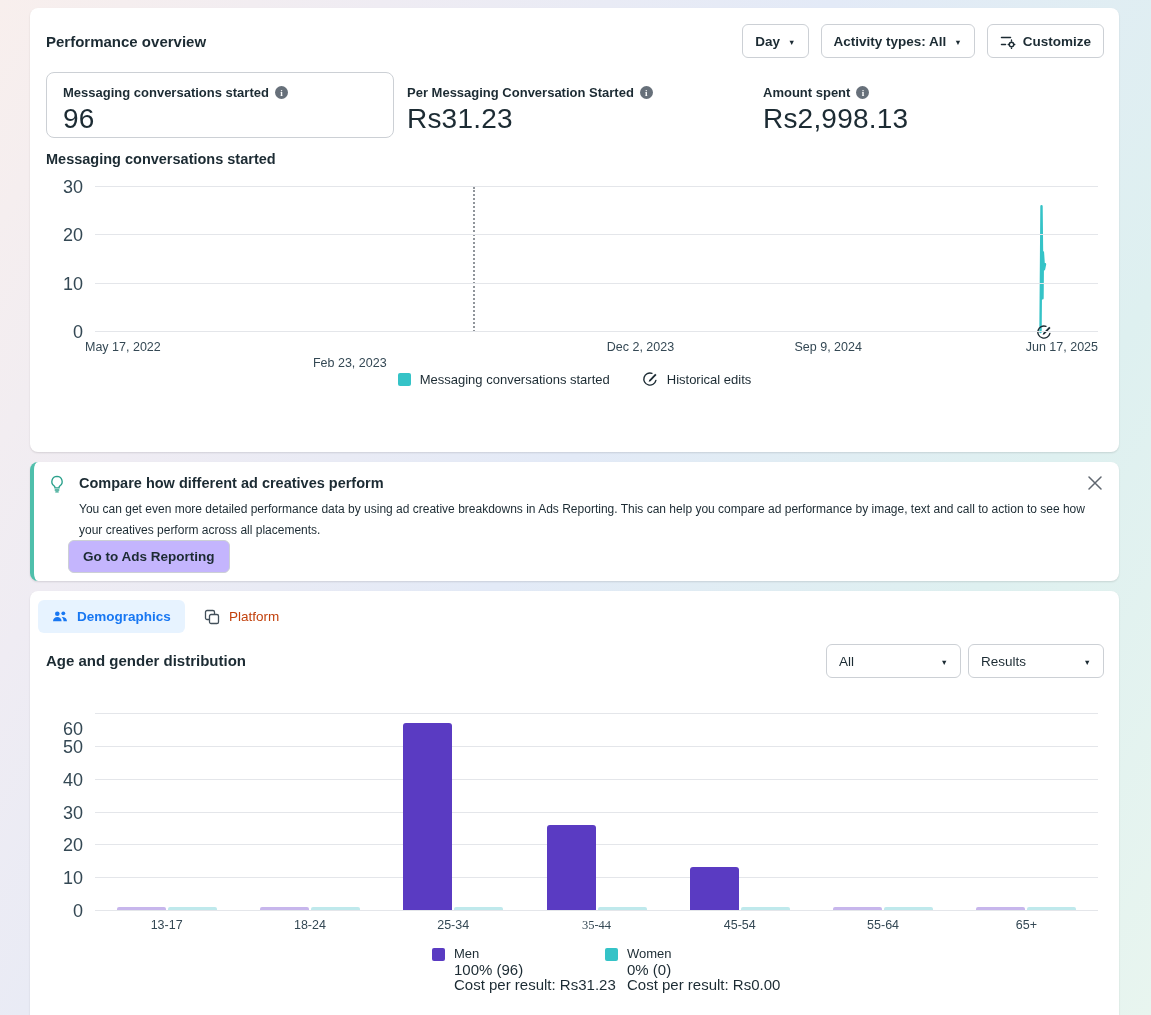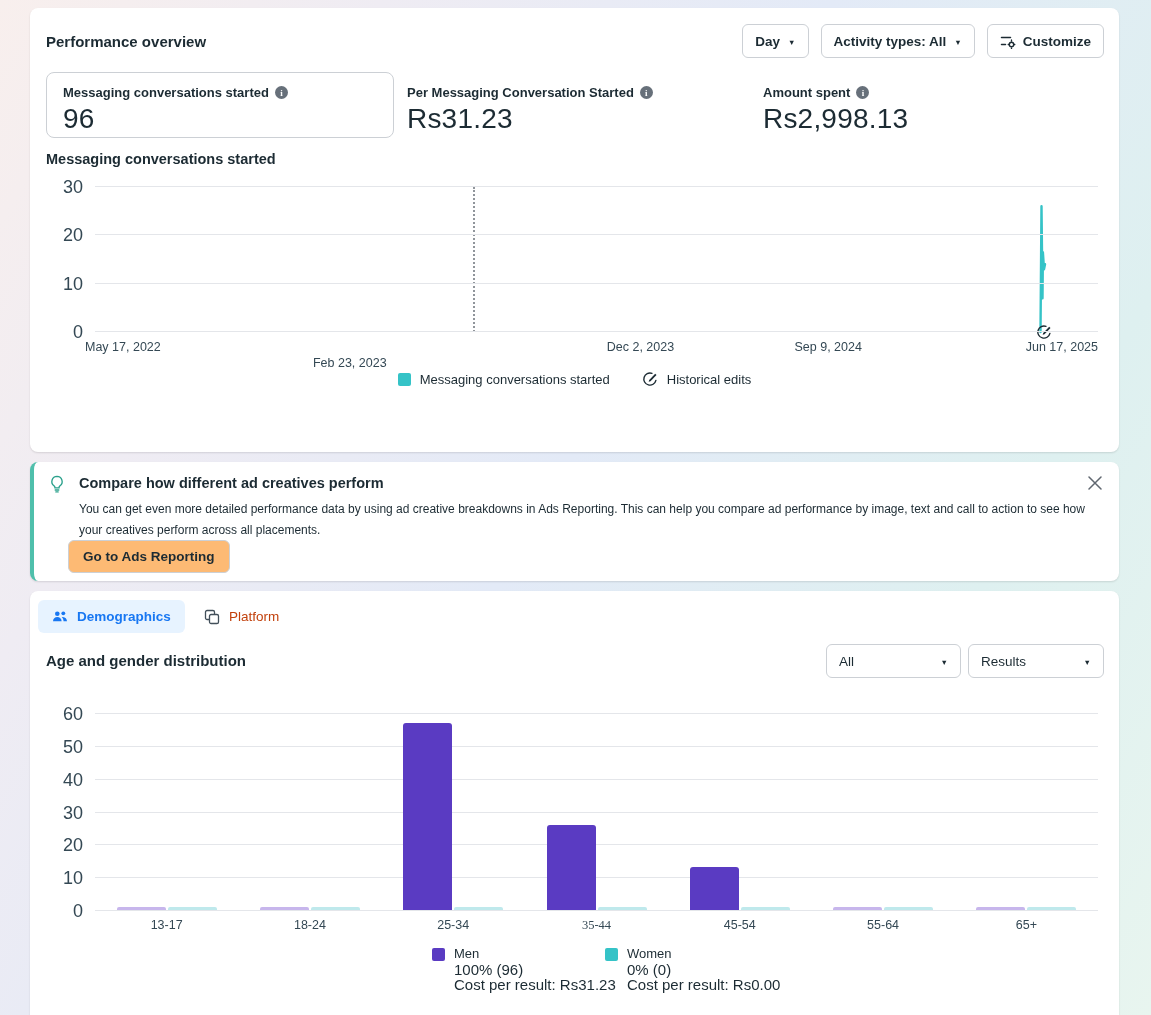--- a/index.html
+++ b/index.html
@@ -42,21 +42,21 @@
 
 .legend1{position:absolute;left:0;top:363px;width:100%;display:flex;justify-content:center;align-items:center;gap:32px;font-size:13px}
 .leg-item{display:flex;align-items:center;gap:9px}
 .swatch{width:13px;height:13px;border-radius:2px;flex:none}
 
 .bulb{position:absolute;left:14px;top:13px;width:18px;height:18px}
 .tip-title{position:absolute;left:45px;top:13px;font-size:14.5px;font-weight:700}
 .tip-close{position:absolute;right:17px;top:14px;width:14px;height:14px;cursor:pointer}
 .tip-body{position:absolute;left:45px;top:37px;width:1008px;font-size:12px;line-height:21px}
 .tip-btn{position:absolute;left:34px;top:78px;height:33px;padding:0 14px;border:1px solid #ccd0d5;border-radius:6px;
-  background:#fdba74;font-size:13.5px;font-weight:600;font-family:inherit;color:#1c2b33;cursor:pointer}
+  background:#c4b5fd;font-size:13.5px;font-weight:600;font-family:inherit;color:#1c2b33;cursor:pointer}
 
 .tab{position:absolute;top:9px;height:33px;display:flex;align-items:center;gap:9px;padding:0 14px;border-radius:6px;font-size:13.5px;cursor:pointer}
 .tab-demo{left:8px;background:#e7f3ff;color:#1877f2;font-weight:700}
 .tab-platform{left:160px;color:#c2410c}
 .ag-title{position:absolute;left:16px;top:61px;font-size:15px;font-weight:700}
 .dd{position:absolute;top:53px;height:34px;border:1px solid #ccd0d5;border-radius:6px;background:#fff;display:flex;
   align-items:center;justify-content:space-between;padding:0 12px;font-size:13.5px;cursor:pointer}
 .dd-all{left:796px;width:135px}
 .dd-results{left:938px;width:136px}
 
@@ -210,21 +210,21 @@
         <div class="ytick" style="bottom: 24.8333px;">10</div>
         <div class="gridline" style="bottom: 65.6667px;"></div>
         <div class="ytick" style="bottom: 57.6667px;">20</div>
         <div class="gridline" style="bottom: 98.5px;"></div>
         <div class="ytick" style="bottom: 90.5px;">30</div>
         <div class="gridline" style="bottom: 131.333px;"></div>
         <div class="ytick" style="bottom: 123.333px;">40</div>
         <div class="gridline" style="bottom: 164.167px;"></div>
         <div class="ytick" style="bottom: 156.167px;">50</div>
         <div class="gridline" style="bottom: 197px;"></div>
-        <div class="ytick" style="bottom: 189px;">60</div>
+        <div class="ytick" style="bottom: 174px;">60</div>
         <div class="xtick" style="left: 71.6429px;">13-17</div>
         <div class="bar" style="left: 21.6429px; width: 49px; height: 3px; background: rgb(199, 182, 236); border-radius: 2px 2px 0px 0px;"></div>
         <div class="bar" style="left: 72.6429px; width: 49px; height: 3px; background: rgb(191, 233, 236); border-radius: 2px 2px 0px 0px;"></div>
         <div class="xtick" style="left: 214.929px;">18-24</div>
         <div class="bar" style="left: 164.929px; width: 49px; height: 3px; background: rgb(199, 182, 236); border-radius: 2px 2px 0px 0px;"></div>
         <div class="bar" style="left: 215.929px; width: 49px; height: 3px; background: rgb(191, 233, 236); border-radius: 2px 2px 0px 0px;"></div>
         <div class="xtick" style="left: 358.214px;">25-34</div>
         <div class="bar" style="left: 308.214px; width: 49px; height: 187.15px; background: rgb(90, 59, 194); border-radius: 3px 3px 0px 0px;"></div>
         <div class="bar" style="left: 359.214px; width: 49px; height: 3px; background: rgb(191, 233, 236); border-radius: 2px 2px 0px 0px;"></div>
         <div class="xtick" style="left: 501.5px; font-family: Liberation Serif, serif;">35-44</div>

